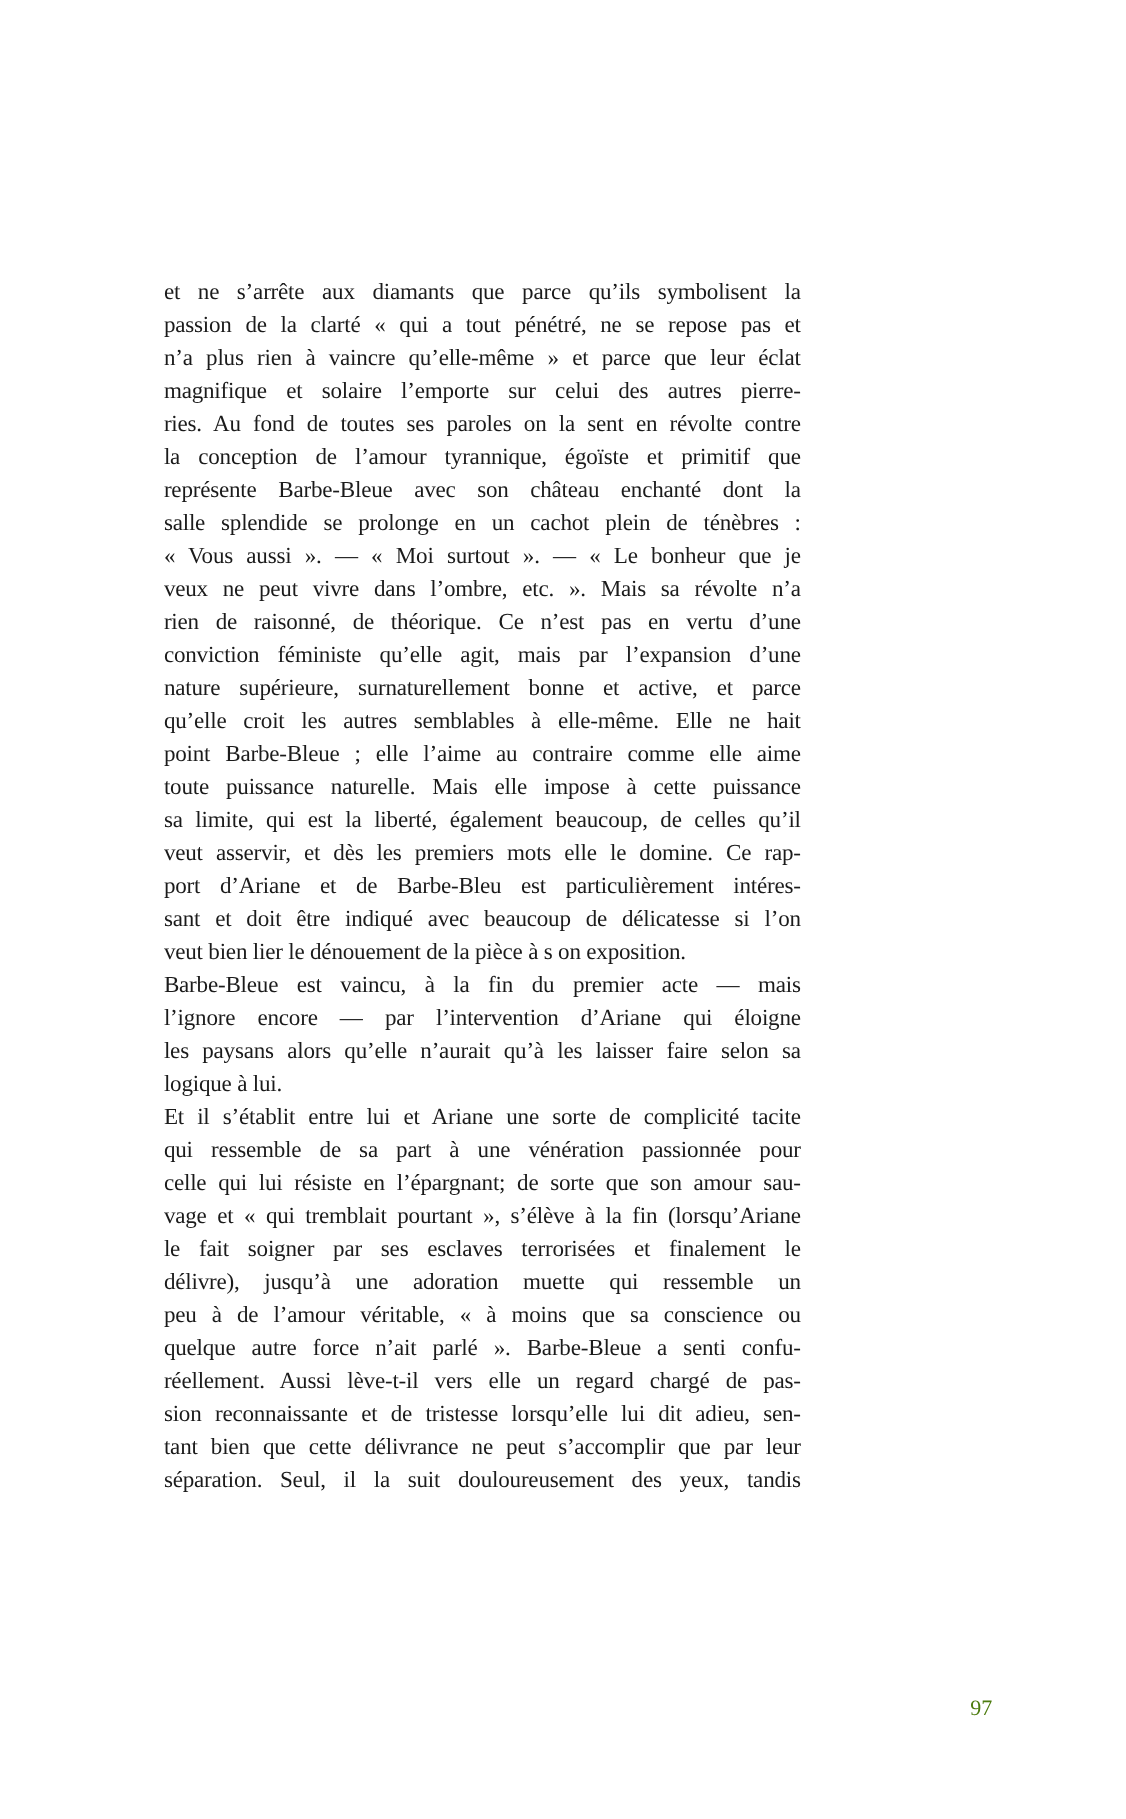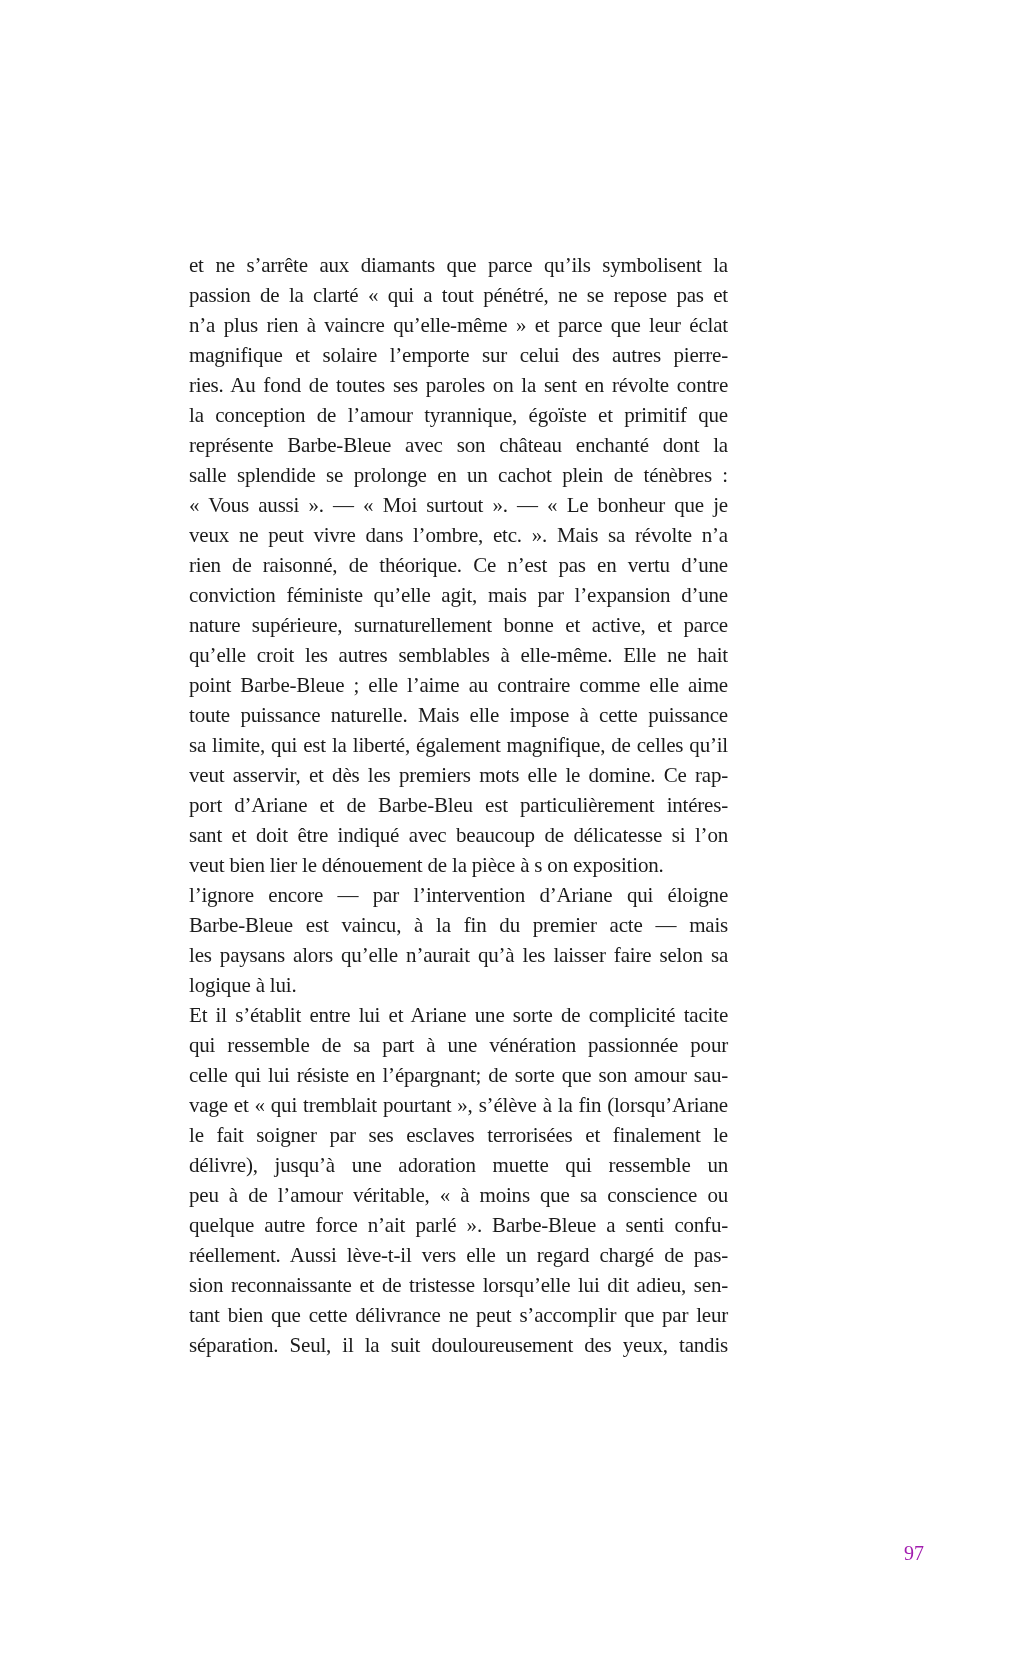--- a/index.html
+++ b/index.html
@@ -23,33 +23,32 @@
     width: 579px;
   }
   .line {
     font-size: 21px;
     line-height: 30px;
     height: 30px;
     letter-spacing: -0.2px;
     text-align: justify;
     text-align-last: justify;
     white-space: normal;
-    margin-left: 40px;
   }
   .line.line-last {
     text-align-last: left;
     font-family: Liberation Serif, serif;
   }
   .page-number {
     position: absolute;
-    left: 904px;
+    left: 882px;
     top: 1540px;
     font-size: 20px;
     line-height: 26px;
-    color: #a21caf;
+    color: #4d7c0f;
   }
 </style>
 </head>
 <body>
 
 <div class="page">
   <div class="text-block" id="text-block">
       <div class="line">et ne s’arrête aux diamants que parce qu’ils symbolisent la</div>
       <div class="line">passion de la clarté « qui a tout pénétré, ne se repose pas et</div>
       <div class="line">n’a plus rien à vaincre qu’elle-même » et parce que leur éclat</div>
@@ -59,27 +58,27 @@
       <div class="line">représente Barbe-Bleue avec son château enchanté dont la</div>
       <div class="line">salle splendide se prolonge en un cachot plein de ténèbres :</div>
       <div class="line">« Vous aussi ». — « Moi surtout ». — « Le bonheur que je</div>
       <div class="line">veux ne peut vivre dans l’ombre, etc. ». Mais sa révolte n’a</div>
       <div class="line">rien de raisonné, de théorique. Ce n’est pas en vertu d’une</div>
       <div class="line">conviction féministe qu’elle agit, mais par l’expansion d’une</div>
       <div class="line">nature supérieure, surnaturellement bonne et active, et parce</div>
       <div class="line">qu’elle croit les autres semblables à elle-même. Elle ne hait</div>
       <div class="line">point Barbe-Bleue ; elle l’aime au contraire comme elle aime</div>
       <div class="line">toute puissance naturelle. Mais elle impose à cette puissance</div>
-      <div class="line">sa limite, qui est la liberté, également magnifique, de celles qu’il</div>
+      <div class="line">sa limite, qui est la liberté, également beaucoup, de celles qu’il</div>
       <div class="line">veut asservir, et dès les premiers mots elle le domine. Ce rap-</div>
       <div class="line">port d’Ariane et de Barbe-Bleu est particulièrement intéres-</div>
       <div class="line">sant et doit être indiqué avec beaucoup de délicatesse si l’on</div>
       <div class="line line-last">veut bien lier le dénouement de la pièce à s on exposition.</div>
+      <div class="line">Barbe-Bleue est vaincu, à la fin du premier acte — mais</div>
       <div class="line">l’ignore encore — par l’intervention d’Ariane qui éloigne</div>
-      <div class="line">Barbe-Bleue est vaincu, à la fin du premier acte — mais</div>
       <div class="line">les paysans alors qu’elle n’aurait qu’à les laisser faire selon sa</div>
       <div class="line line-last">logique à lui.</div>
       <div class="line">Et il s’établit entre lui et Ariane une sorte de complicité tacite</div>
       <div class="line">qui ressemble de sa part à une vénération passionnée pour</div>
       <div class="line">celle qui lui résiste en l’épargnant; de sorte que son amour sau-</div>
       <div class="line">vage et « qui tremblait pourtant », s’élève à la fin (lorsqu’Ariane</div>
       <div class="line">le fait soigner par ses esclaves terrorisées et finalement le</div>
       <div class="line">délivre), jusqu’à une adoration muette qui ressemble un</div>
       <div class="line">peu à de l’amour véritable, « à moins que sa conscience ou</div>
       <div class="line">quelque autre force n’ait parlé ». Barbe-Bleue a senti confu-</div>

